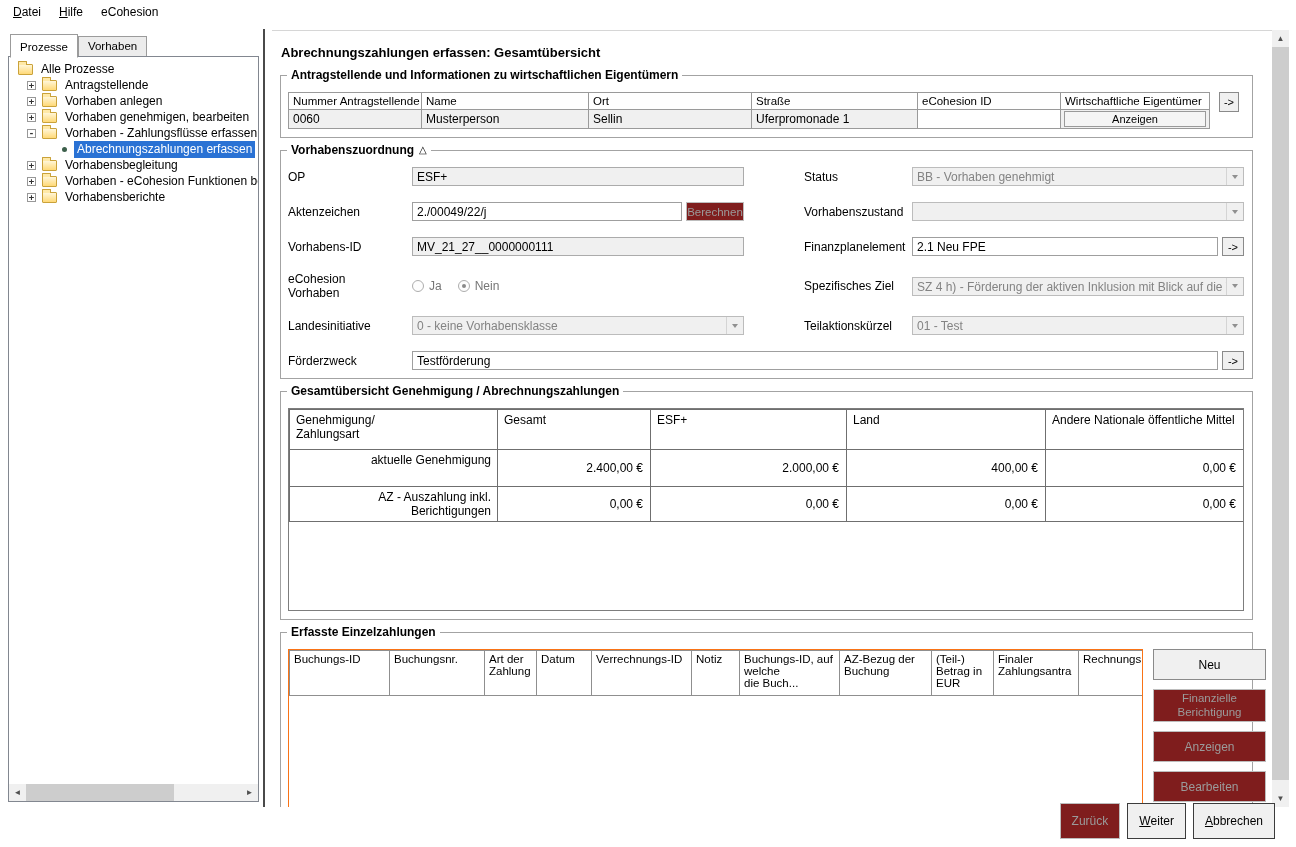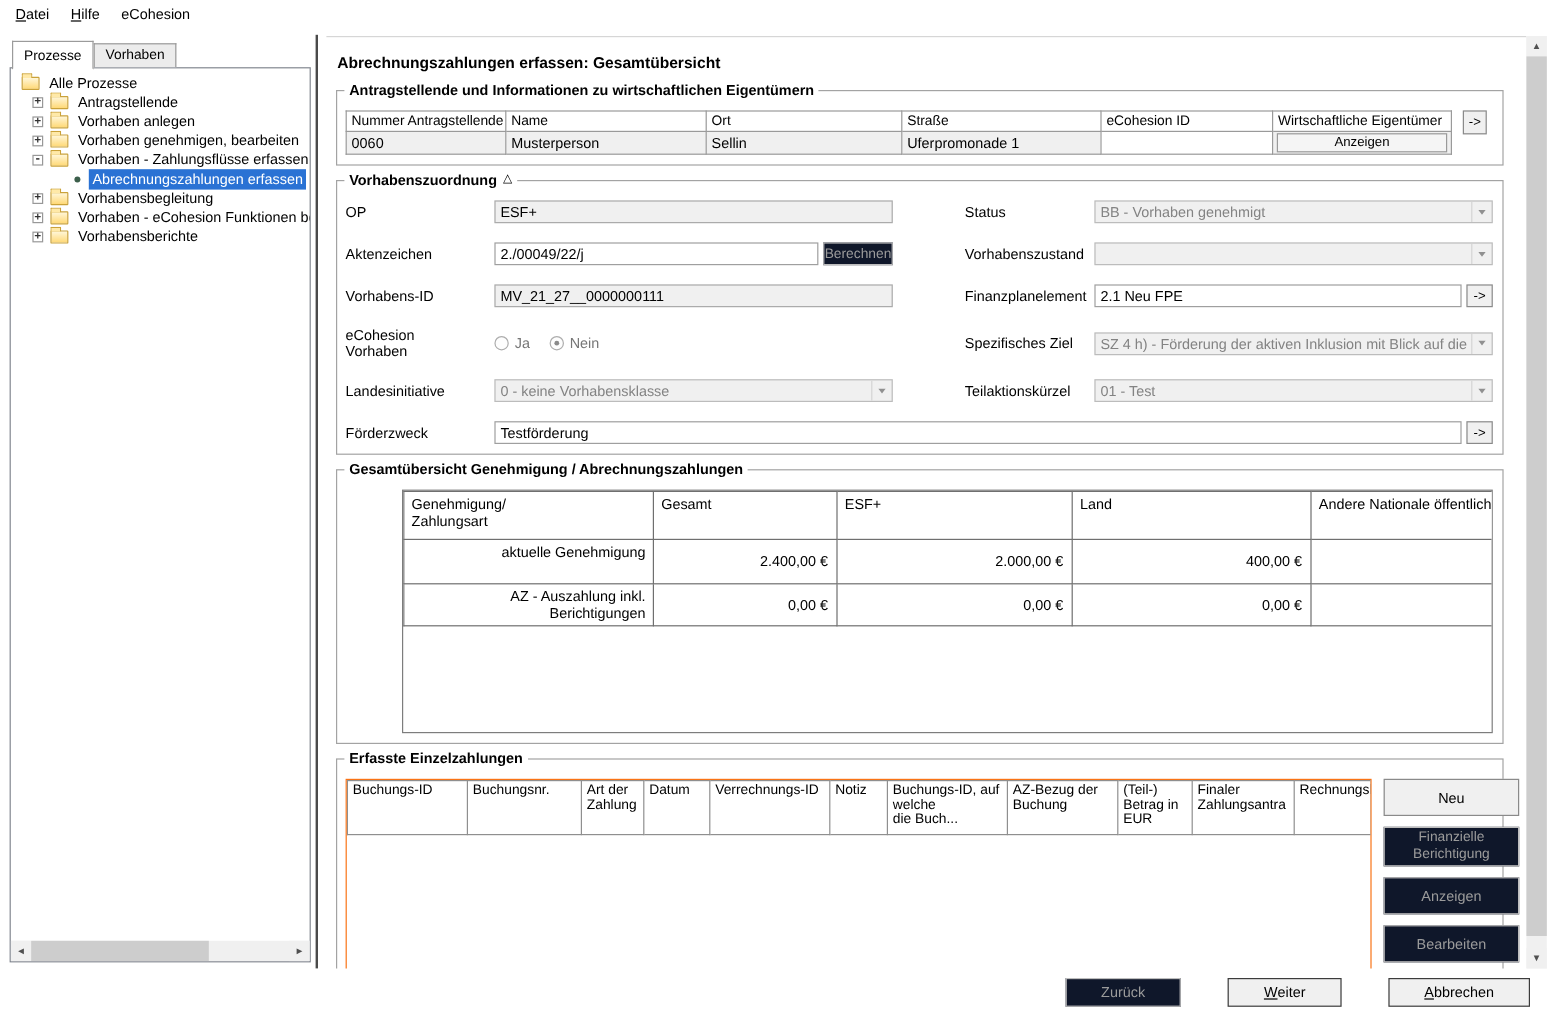--- a/index.html
+++ b/index.html
@@ -39,21 +39,21 @@
   .main-panel { position: absolute; left: 272px; top: 30px; width: 1000px; height: 777px; background: #fff; overflow: hidden; border-top: 1px solid #d6d6d6; }
   .main-content { padding: 14px 0 0 8px; }
   .page-title { font-size: 13px; font-weight: 700; margin: 0 0 15px 1px; }
 
   .groupbox { position: relative; border: 1px solid #a3a3a3; margin: 0 19px 12px 0; padding: 16px 8px 8px 7px; background: #fff; }
   .gb-title { position: absolute; top: -8px; left: 6px; background: #fff; padding: 0 4px; font-weight: 700; font-size: 12px; display: flex; align-items: center; gap: 5px; }
   .tri { font-weight: 400; font-size: 10px; position: relative; top: -1px; }
 
   
   .btn { font-family: inherit; font-size: 12px; background: #f0f0f0; border: 1px solid #8a8a8a; color: #000; display: inline-flex; align-items: center; justify-content: center; cursor: default; }
-  .btn.disabled { background: #0f172a; border-color: #bdbdbd; color: #9b9b9b; }
+  .btn.disabled { background: #7f1d1d; border-color: #bdbdbd; color: #9b9b9b; }
   .goto-btn { width: 20px; height: 20px; margin-left: 9px; font-size: 11px; flex: none; }
   .goto-btn2 { width: 22px; height: 19px; font-size: 11px; flex: none; }
 
   
   .gb-row { display: flex; align-items: flex-start; }
   .app-table { border-collapse: collapse; table-layout: fixed; width: 921px; flex: none; }
   .app-table th, .app-table td { border: 1px solid #9a9a9a; text-align: left; font-weight: 400; padding: 2px 4px; overflow: hidden; white-space: nowrap; }
   .app-table th { height: 14px; vertical-align: middle; font-size: 11.5px; background: #fff; }
   .app-table td { height: 19px; background: #f0f0f0; }
   .app-table td.white { background: #fff; }
@@ -73,21 +73,21 @@
   .inline-row .grow1 { flex: 1; }
   .az-input { width: 270px; flex: none; }
   .small-btn { width: 58px; height: 19px; font-size: 11.5px; flex: none; }
   .span-right { grid-column: 2 / 6; }
   .radio-group { display: flex; align-items: center; height: 19px; }
   .radio-circle { width: 12px; height: 12px; border-radius: 50%; border: 1px solid #adadad; background: #fdfdfd; position: relative; flex: none; }
   .radio-circle.checked::after { content: ""; position: absolute; left: 3px; top: 3px; width: 4px; height: 4px; border-radius: 50%; background: #8a8a8a; }
   .radio-text { color: #767676; margin: 0 16px 0 5px; }
 
   
-  .table-viewport { border: 1px solid #7d7d7d; background: #fff; height: 203px; overflow: hidden; margin-left: 47px; }
+  .table-viewport { border: 1px solid #7d7d7d; background: #fff; height: 203px; overflow: hidden; }
   .ov-table { border-collapse: collapse; table-layout: fixed; width: 954px; }
   .ov-table th, .ov-table td { border: 1px solid #6f6f6f; padding: 3px 6px; font-weight: 400; font-size: 12px; }
   .ov-table th { text-align: left; vertical-align: top; white-space: pre-line; height: 40px; background: #fff; }
   .ov-table td.rowlabel { text-align: right; vertical-align: top; white-space: pre-line; }
   .ov-table td.money { text-align: right; vertical-align: middle; padding-right: 7px; }
   .ov-table tr.r1 { height: 37px; }
   .ov-table tr.r2 { height: 34px; }
 
   
   .einzel-row { display: flex; align-items: flex-start; }
@@ -100,21 +100,21 @@
 
   
   .vscroll { position: absolute; left: 1272px; top: 30px; width: 17px; height: 777px; background: #f0f0f0; }
   .vscroll .sbtn { position: absolute; left: 0; }
   .vscroll .sbtn.up { top: 0; }
   .vscroll .sbtn.down { bottom: 0; }
   .vthumb { position: absolute; left: 0; top: 17px; width: 17px; height: 733px; background: #cdcdcd; }
 
   
   .footer { position: absolute; right: 21px; bottom: 8px; display: flex; align-items: center; }
-  .footer-btn { height: 24px; padding: 0 29px; margin-left: 39px; background: #f0f0f0; }
+  .footer-btn { height: 36px; padding: 0 11px; margin-left: 7px; background: #f0f0f0; }
   .footer-btn.default { border: 1px solid #3c3c3c; }
   .footer-btn.disabled { border: 1px solid #bdbdbd; color: #9b9b9b; }
 </style>
 </head>
 <body>
 
 <div class="window">
 
   <div class="menubar">
     <span class="menu-item"><u>D</u>atei</span>

